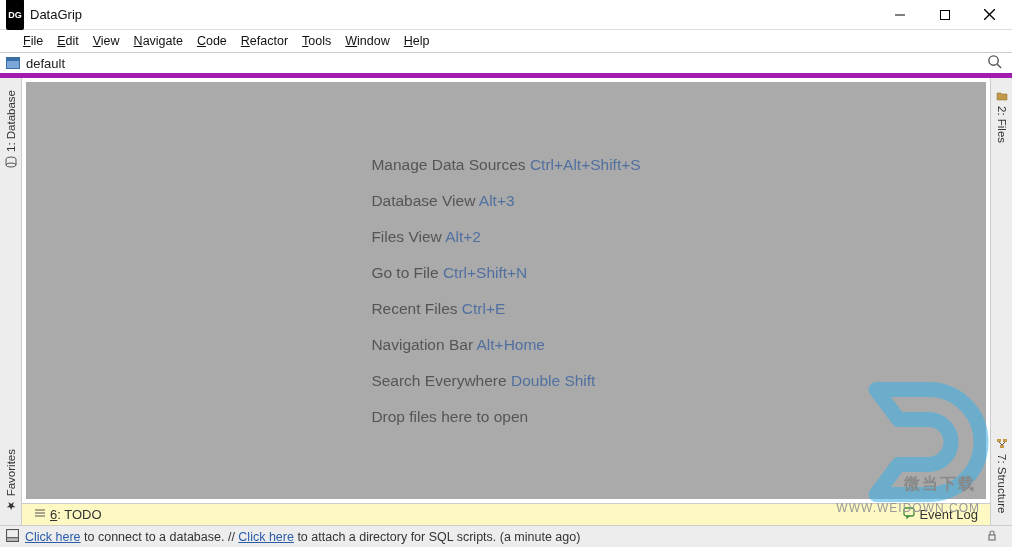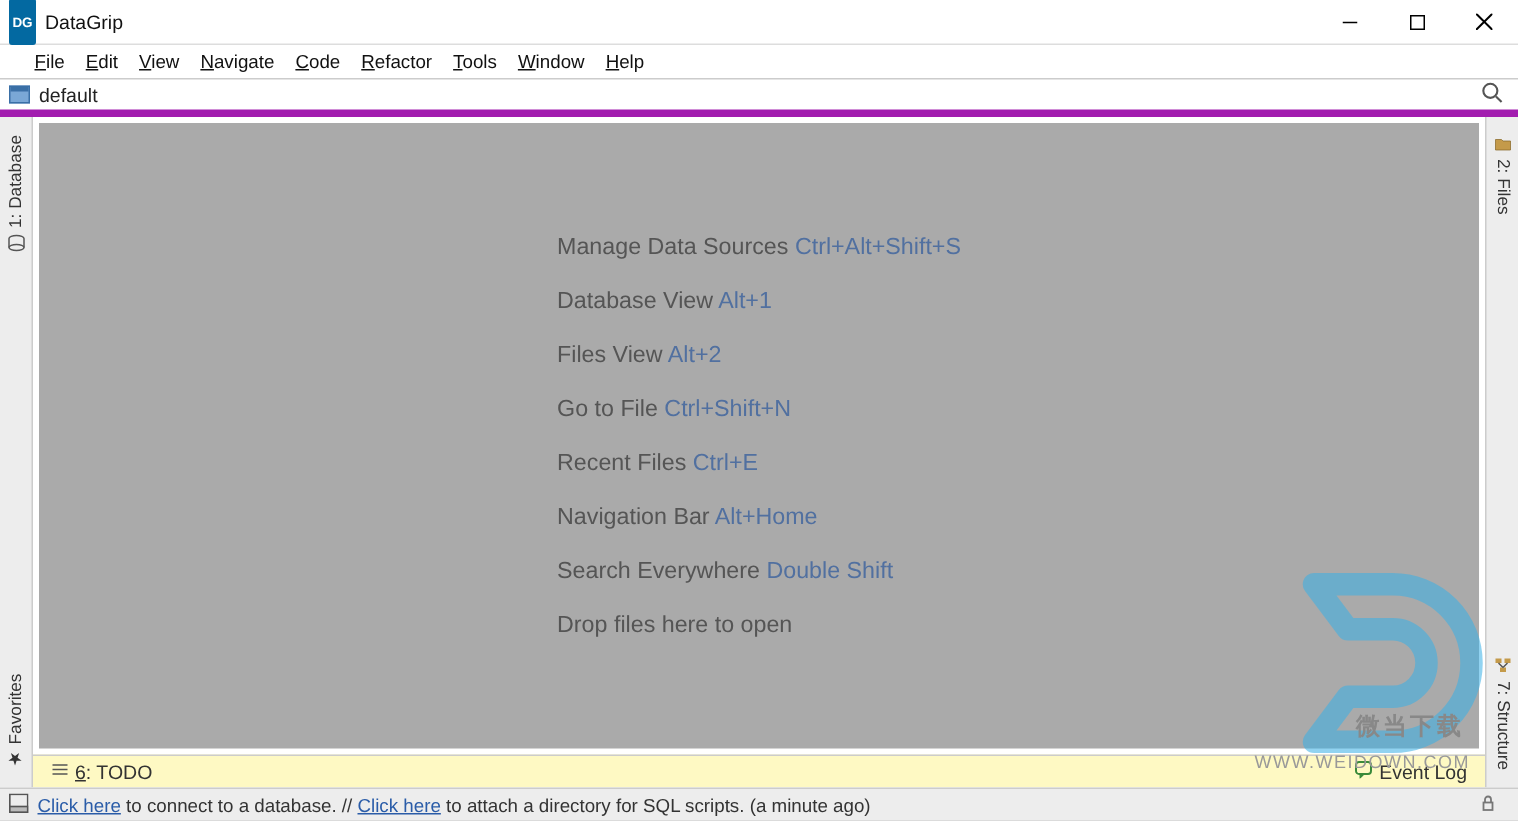--- a/index.html
+++ b/index.html
@@ -1,20 +1,20 @@
 <!DOCTYPE html>
 <html><head>
 <meta charset="utf-8">
 <style>
 * { box-sizing: border-box; margin: 0; padding: 0; }
 body { font-family: "Microsoft YaHei", "Segoe UI", sans-serif; font-size: 13px; width: 1012px; height: 547px; background: #fff; display: flex; flex-direction: column; overflow: hidden; }
 
 
 .titlebar { height: 30px; background: #fff; border-bottom: 1px solid #ddd; display: flex; align-items: center; padding: 0 0 0 6px; }
-.app-icon { width: 18px; height: 31px; background: #0369a1; color: #fff; display: flex; align-items: center; justify-content: center; font-size: 9px; font-weight: bold; border-radius: 2px; margin-right: 6px; font-family: sans-serif; }
+.app-icon { width: 18px; height: 31px; background: #000000; color: #fff; display: flex; align-items: center; justify-content: center; font-size: 9px; font-weight: bold; border-radius: 2px; margin-right: 6px; font-family: sans-serif; }
 .app-title { font-size: 13px; color: #111; }
 .titlebar-spacer { flex: 1; }
 .win-controls { display: flex; }
 .win-btn { width: 45px; height: 30px; display: flex; align-items: center; justify-content: center; cursor: pointer; font-size: 14px; color: #222; }
 
 
 .menubar { height: 23px; display: flex; align-items: center; padding: 0 16px; border-bottom: 1px solid #ccc; font-size: 12.5px; color: #111; }
 .menubar-item { padding: 2px 7px; cursor: pointer; }
 .menubar-item .ul { text-decoration: underline; }
 
@@ -133,21 +133,21 @@
     <div class="fav-item">
       <span style="transform: none;">★</span>
       <span>Favorites</span>
     </div>
   </div>
 
   <div class="center-col">
     <div class="editor">
       <div class="tips">
         <div class="tip-row"><span class="tip-label">Manage Data Sources</span> <span class="tip-shortcut">Ctrl+Alt+Shift+S</span></div>
-        <div class="tip-row"><span class="tip-label">Database View</span> <span class="tip-shortcut">Alt+1</span></div>
+        <div class="tip-row"><span class="tip-label">Database View</span> <span class="tip-shortcut">Alt+3</span></div>
         <div class="tip-row"><span class="tip-label">Files View</span> <span class="tip-shortcut">Alt+2</span></div>
         <div class="tip-row"><span class="tip-label">Go to File</span> <span class="tip-shortcut">Ctrl+Shift+N</span></div>
         <div class="tip-row"><span class="tip-label">Recent Files</span> <span class="tip-shortcut">Ctrl+E</span></div>
         <div class="tip-row"><span class="tip-label">Navigation Bar</span> <span class="tip-shortcut">Alt+Home</span></div>
         <div class="tip-row"><span class="tip-label">Search Everywhere</span> <span class="tip-shortcut">Double Shift</span></div>
         <div class="tip-row"><span class="tip-label">Drop files here to open</span></div>
       </div>
 
       <svg class="watermark" width="150" height="150" viewBox="0 0 100 100">
         <path d="M20 15 H55 A35 35 0 0 1 55 85 H20 L35 65 H55 A15 15 0 0 0 55 35 H35 Z" fill="none" stroke="#39b0e6" stroke-width="10" stroke-linejoin="round"></path>

